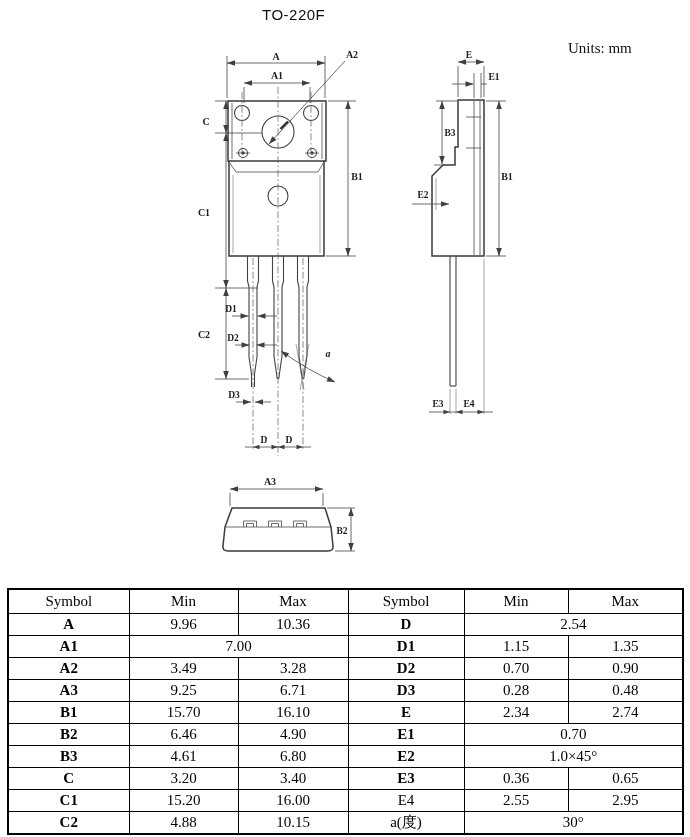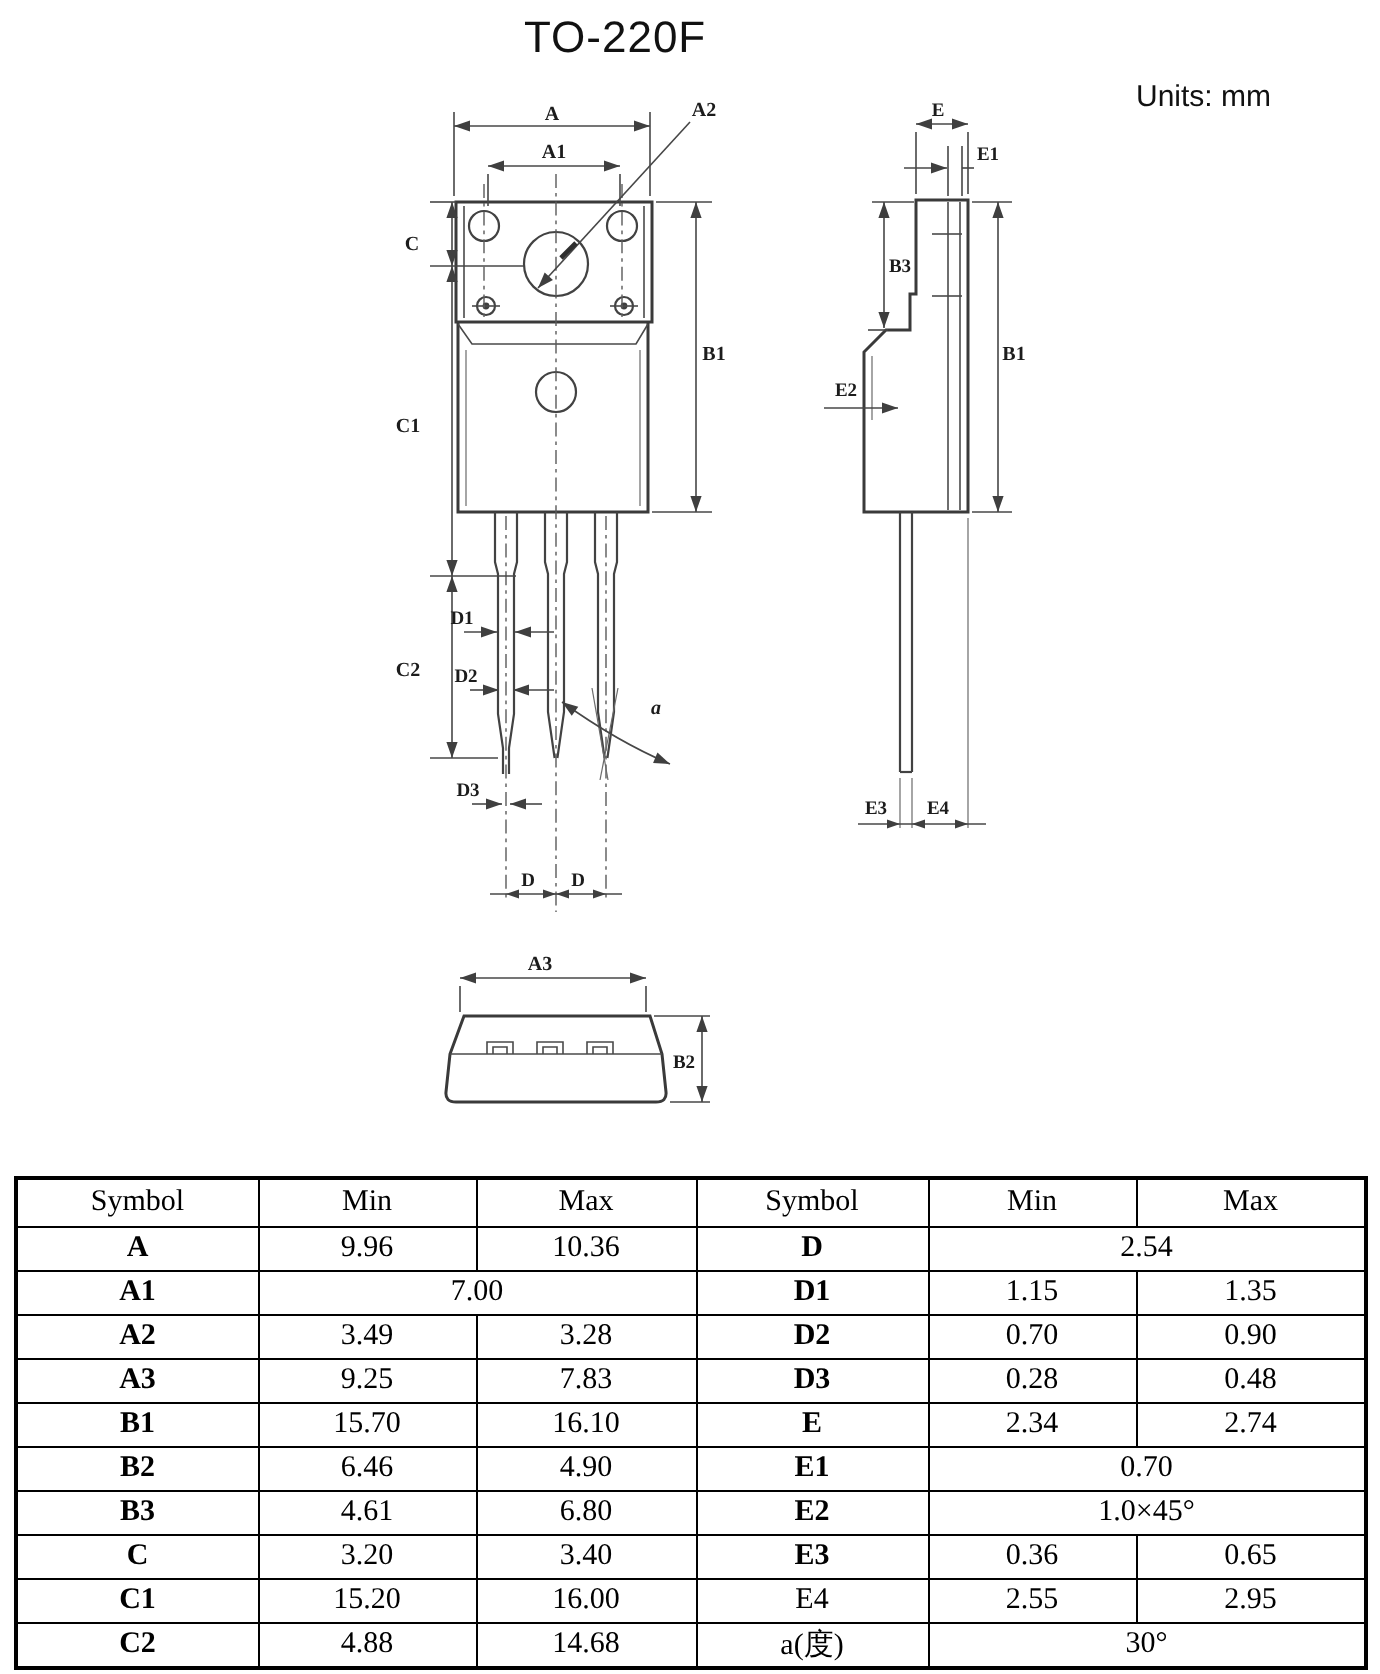--- a/index.html
+++ b/index.html
@@ -1,25 +1,25 @@
 <!DOCTYPE html>
 <html><head>
 <meta charset="utf-8">
 <style>
   html,body { margin:0; padding:0; background:#fff; }
   .page {
     position:relative; width:690px; height:837px; background:#ffffff;
     font-family:"Liberation Sans", sans-serif; overflow:hidden;
   }
   .title {
-    position:absolute; left:262px; top:6px; font-size:22px; color:#111;
+    position:absolute; left:262px; top:6px; font-size:15px; color:#111;
     letter-spacing:0.5px;
   }
   .units {
-    position:absolute; left:568px; top:40px; font-size:15px; color:#111;
+    position:absolute; left:568px; top:40px; font-size:15px; color:#111;font-family:Liberation Serif, serif;
   }
   svg.drawing { position:absolute; left:0; top:0; }
   svg .thick { stroke:#3a3a3a; stroke-width:1.5; fill:none; }
   svg .med   { stroke:#424242; stroke-width:1.1; fill:none; }
   svg .thin  { stroke:#4a4a4a; stroke-width:0.8; fill:none; }
   svg .faint { stroke:#6a6a6a; stroke-width:0.6; fill:none; }
   svg .dimln { stroke:#474747; stroke-width:0.8; fill:none; }
   svg .ctr   { stroke:#5a5a5a; stroke-width:0.7; fill:none; stroke-dasharray:7 2.5 1.8 2.5; }
   svg text.dim {
     font-family:"Liberation Serif", serif; font-weight:bold; font-size:10px;
@@ -267,21 +267,21 @@
         <td class="sym">A2</td>
         <td>3.49</td>
         <td>3.28</td>
         <td class="sym">D2</td>
         <td>0.70</td>
         <td>0.90</td>
       </tr>
       <tr>
         <td class="sym">A3</td>
         <td>9.25</td>
-        <td>7.83</td>
+        <td>6.71</td>
         <td class="sym">D3</td>
         <td>0.28</td>
         <td>0.48</td>
       </tr>
       <tr>
         <td class="sym">B1</td>
         <td>15.70</td>
         <td>16.10</td>
         <td class="sym">E</td>
         <td>2.34</td>
@@ -313,20 +313,20 @@
         <td class="sym">C1</td>
         <td>15.20</td>
         <td>16.00</td>
         <td class="symreg">E4</td>
         <td>2.55</td>
         <td>2.95</td>
       </tr>
       <tr>
         <td class="sym">C2</td>
         <td>4.88</td>
-        <td>14.68</td>
+        <td>10.15</td>
         <td class="symreg">a(度)</td>
         <td colspan="2">30°</td>
       </tr>
     </tbody>
   </table>
 
 </div>
 
 </body></html>

